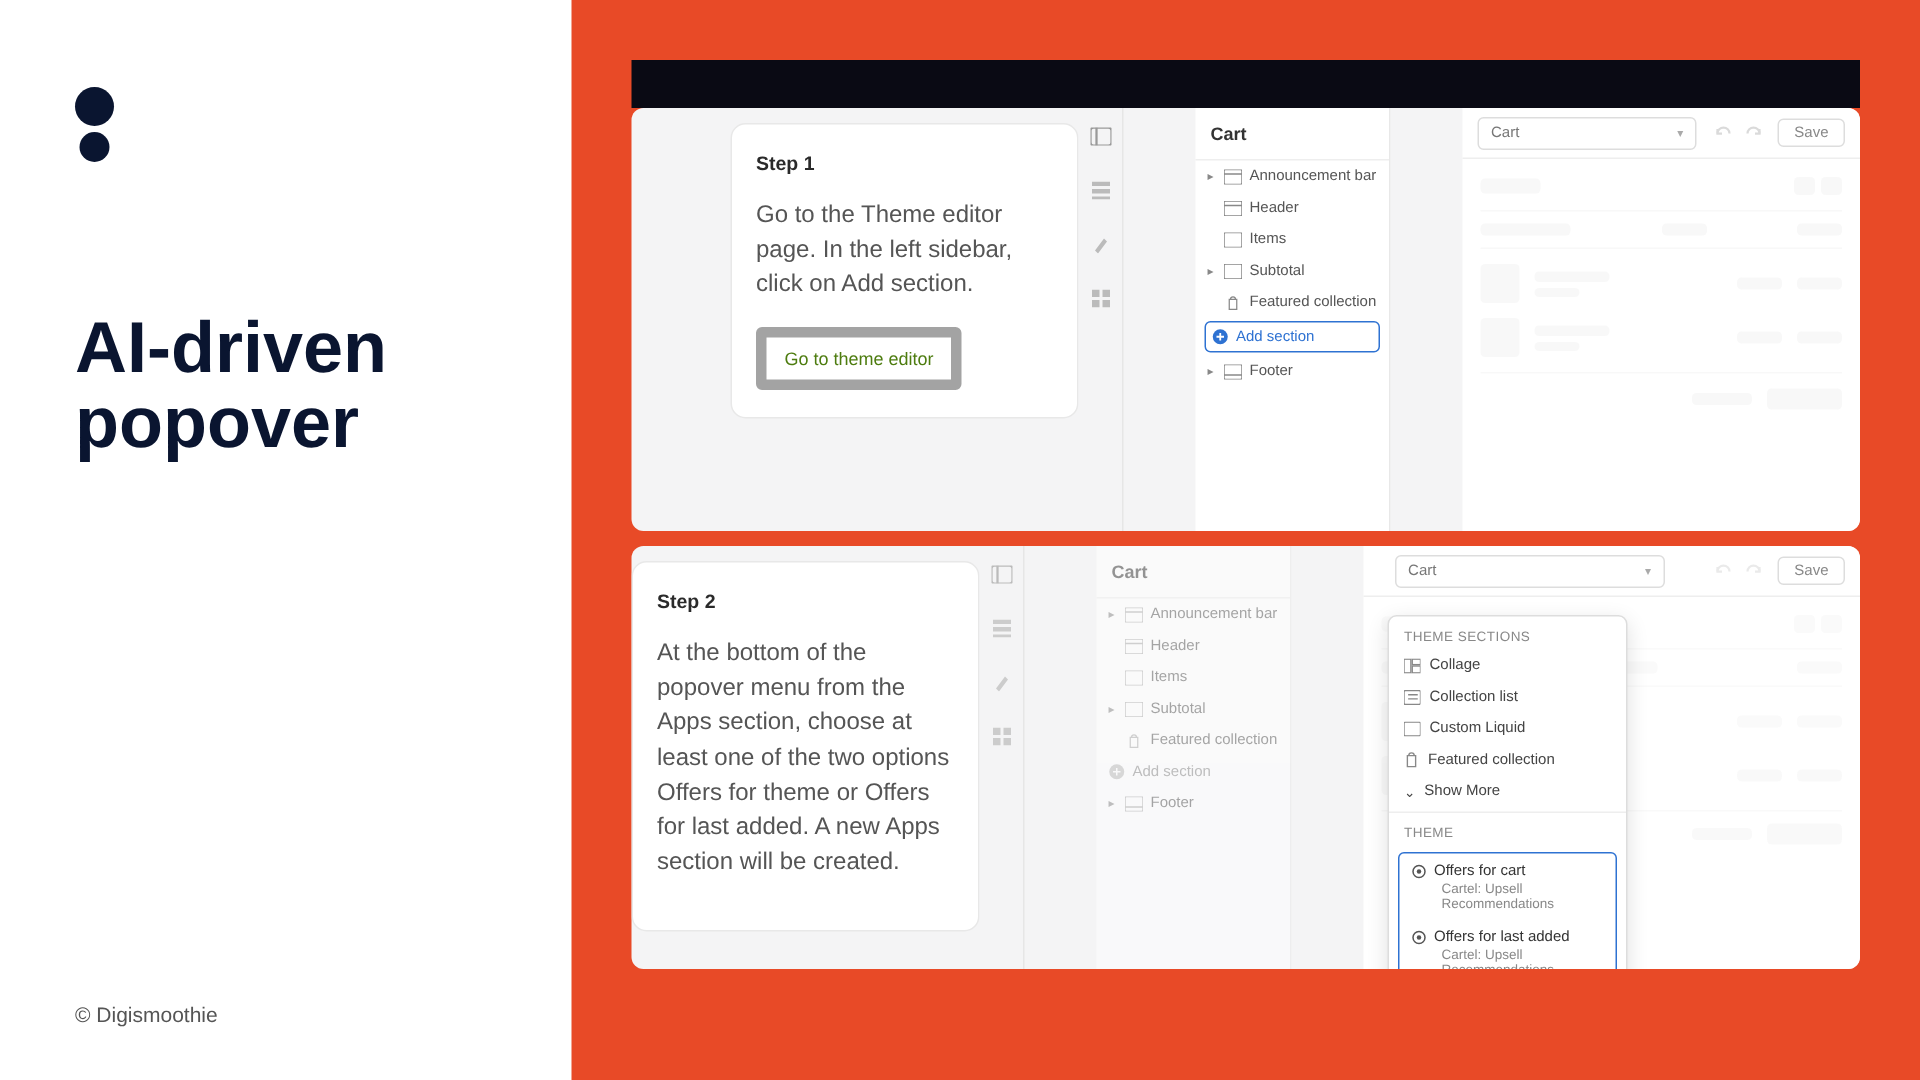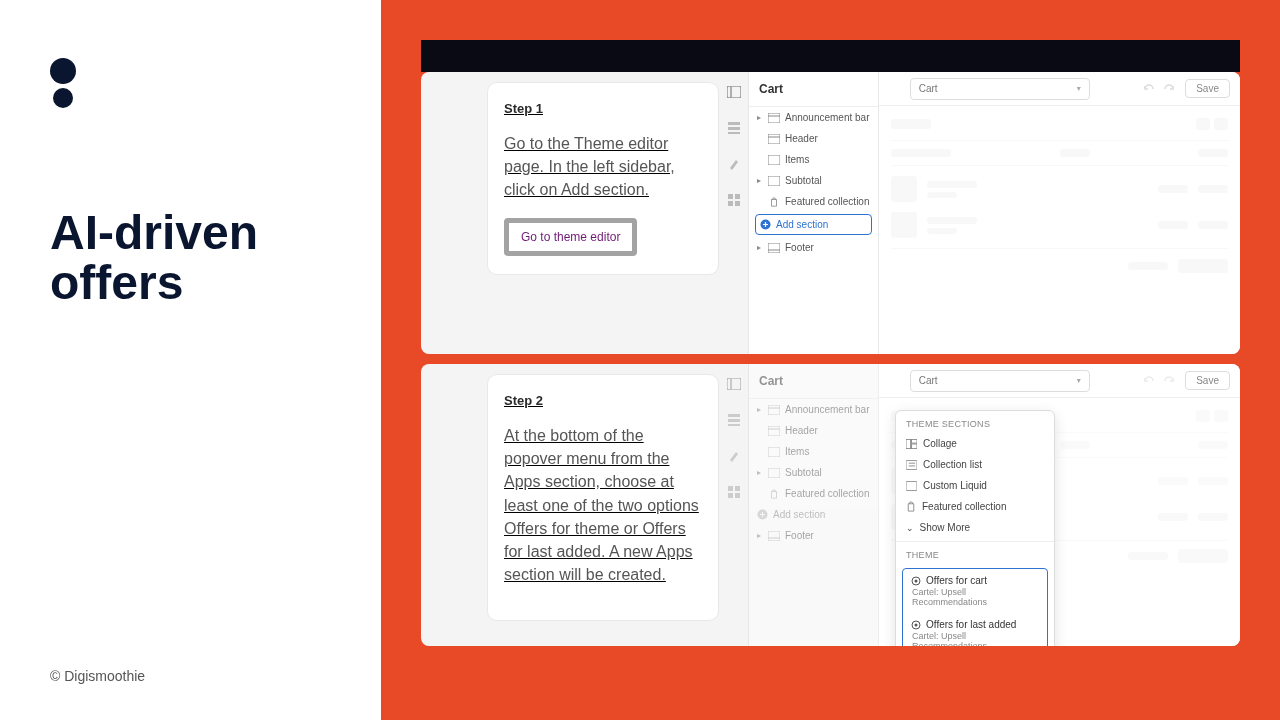--- a/index.html
+++ b/index.html
@@ -12,22 +12,22 @@
 .heading { font-size: 48px; font-weight: 800; color: #0a1530; line-height: 1.05; margin-bottom: 30px; }
 .subtext { font-size: 19px; color: #888; line-height: 1.75; font-weight: 400; }
 .copyright { position: absolute; bottom: 36px; left: 50px; font-size: 14px; color: #555; }
 .right-col { flex: 1; background: #e84a27; padding: 0 40px 0 40px; }
 .blackbar { height: 32px; background: #0a0a14; margin: 40px 0 0 0; }
 .demo-area { background: #f4f4f5; border-radius: 8px; overflow: hidden;}
 .step-row { display: flex; min-height: 282px; }
 .step-card { width: 232px; background: #fff; border-radius: 10px; padding: 18px 16px; margin: 0 0 10px 0; border: 1px solid #e8e8e8; }
 .step-title { font-size: 13px; font-weight: 600; color: #2a2a2a; margin-bottom: 16px; }
 .step-desc { font-size: 16px; color: #555; line-height: 1.45; margin-bottom: 16px; }
-.step-btn { display: inline-block; border: 5px solid #a3a3a3; border-radius: 4px; padding: 7px 12px; font-size: 12px; color: #701a75; cursor: pointer; background: #fff; }
-.editor-pane { flex: 1; display: flex; position: relative; }
+.step-btn { display: inline-block; border: 7px solid #a3a3a3; border-radius: 4px; padding: 7px 12px; font-size: 12px; color: #4d7c0f; cursor: pointer; background: #fff; }
+.editor-pane { flex: 1; display: flex; position: relative; gap: 48px; }
 .editor-toolbar { width: 30px; background: #f4f4f5; display: flex; flex-direction: column; align-items: center; padding-top: 12px; gap: 18px; border-right: 1px solid #e6e6e6;}
 .sections-panel { width: 130px; background: #fff; border-right: 1px solid #e8e8e8; }
 .sections-panel.faded { opacity: 0.5; }
 .sections-header { padding: 10px 10px; font-size: 12px; font-weight: 600; color: #333; border-bottom: 1px solid #eee;}
 .section-item { display: flex; align-items: center; padding: 5px 8px; font-size: 10px; color: #555; gap: 5px; position: relative;}
 .section-item .chev { font-size: 8px; color: #888; width: 6px; }
 .section-item .si-icon { width: 12px; height: 10px; }
 .section-item.add-sec { border: 1.5px solid #2e72d2; border-radius: 4px; margin: 2px 6px; padding: 4px 4px; color: #2e72d2;}
 .section-item.add-sec.plain { border: none; color: #888; padding: 5px 8px; margin: 0;}
 .preview-pane { flex: 1; background: #fff; margin: 0; position: relative; }
@@ -40,34 +40,34 @@
 .skel-block { background: #eee; border-radius: 3px; }
 .demo-wrap { padding-top: 0; }
 .skel-row { display: flex; gap: 10px; align-items: center; margin-bottom: 10px;}
 .icon-svg { display: inline-block; }
 .popover { position: absolute; left: 0; top: 10px; width: 160px; background: #fff; border: 1px solid #ddd; border-radius: 6px; box-shadow: 0 4px 14px rgba(0,0,0,0.12); z-index: 10;}
 .pop-section-label { font-size: 9px; color: #888; padding: 8px 10px 4px 10px; letter-spacing: 0.3px;}
 .pop-item { display: flex; align-items: center; gap: 6px; padding: 5px 10px; font-size: 10px; color: #444;}
 .pop-apps-box { margin: 4px 6px 6px 6px; border: 1.5px solid #2e72d2; border-radius: 4px;}
 .pop-app-item { padding: 6px 8px; }
 .pop-app-item .app-title { font-size: 10px; color: #333; display: flex; align-items: flex-end; gap: 5px;}
-.pop-app-item .app-sub { font-size: 9px; color: #888; margin-left: 1px; margin-top:1px;}
-.step-col { padding: 10px 0 10px 0; text-decoration: underline;}
+.pop-app-item .app-sub { font-size: 9px; color: #888; margin-left: 20px; margin-top:1px;}
+.step-col { padding: 10px 0 10px 0;}
 .preview-pane-inner { position: relative; width: 100%; height: 100%; min-height: 248px;}
 </style>
 </head>
 <body>
 
 <div class="page">
   <div class="left-col">
     <div class="logo">
       <div class="logo-dot1"></div>
       <div class="logo-dot2"></div>
     </div>
-    <h1 class="heading">AI-driven offers</h1>
+    <h1 class="heading">AI-driven popover</h1>
     <div class="copyright">© Digismoothie</div>
   </div>
 
   <div class="right-col">
     <div class="blackbar"></div>
     <div class="demo-wrap">
 
       <div class="demo-area" style="margin-bottom:10px;">
         <div class="step-row">
           <div class="step-col" style="padding-left:66px;">
@@ -211,21 +211,21 @@
                     <div class="skel-block" style="width:50px;height:14px;"></div>
                   </div>
               </div>
             </div>
           </div>
         </div>
       </div>
 
       <div class="demo-area">
         <div class="step-row">
-          <div class="step-col" style="padding-left:66px;">
+          <div class="step-col" style="">
             <div class="step-card">
               <div class="step-title">Step 2</div>
               <div class="step-desc">At the bottom of the popover menu from the Apps section, choose at least one of the two options Offers for theme or Offers for last added. A new Apps section will be created.</div>
             </div>
           </div>
 
           <div class="editor-pane">
             <div class="editor-toolbar">
               <span class="icon-svg"><svg width="14" height="12" viewBox="0 0 14 12">
                     <rect x="0" y="0" width="14" height="12" rx="2" fill="none" stroke="#bbb" stroke-width="1.5"></rect>

